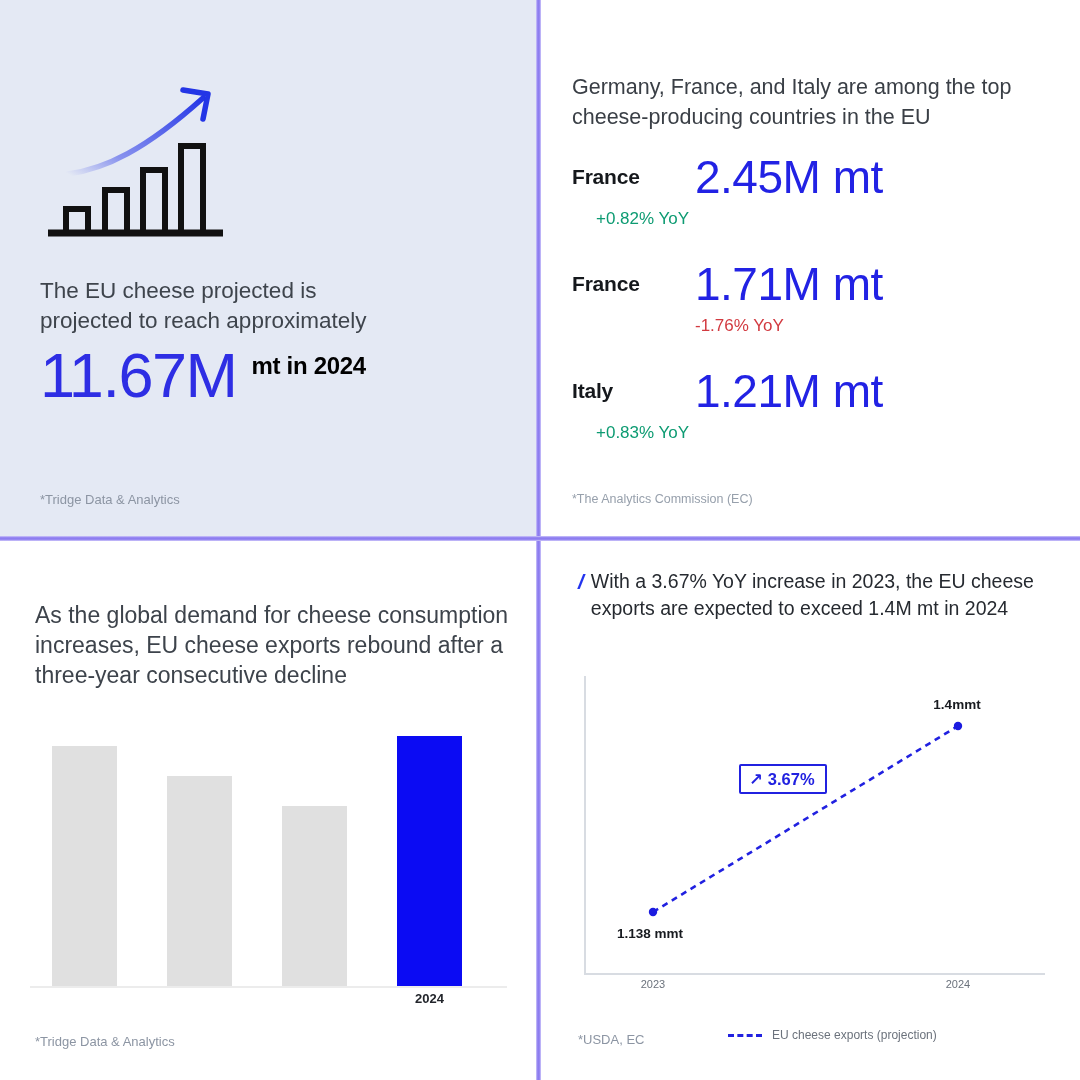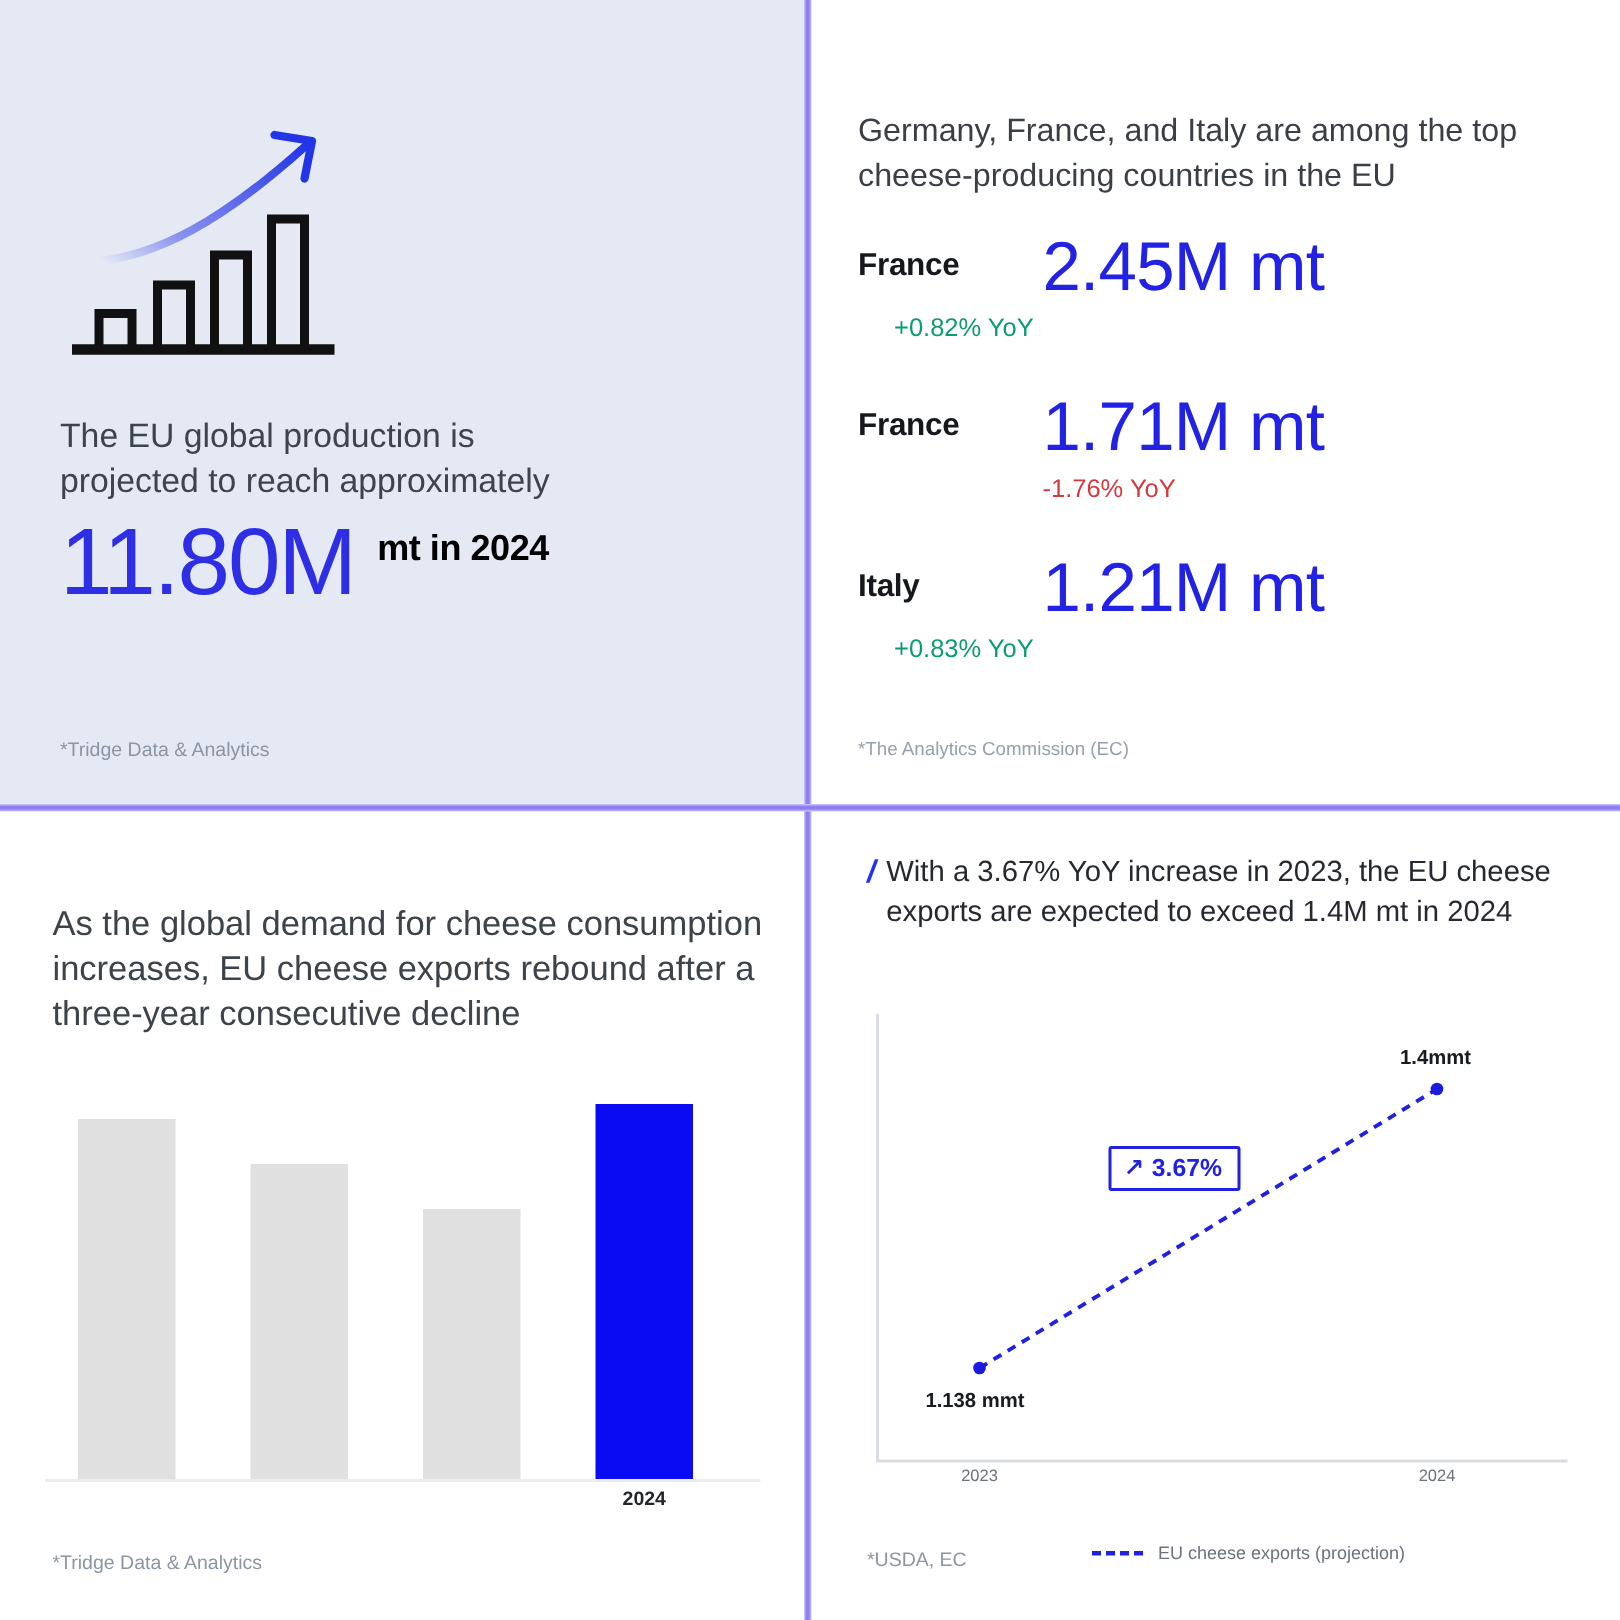--- a/index.html
+++ b/index.html
@@ -78,24 +78,24 @@
       <rect x="21" y="124" width="22" height="24" fill="none" stroke="#111111" stroke-width="6"></rect>
       <rect x="60" y="105" width="22" height="43" fill="none" stroke="#111111" stroke-width="6"></rect>
       <rect x="98" y="85" width="22" height="63" fill="none" stroke="#111111" stroke-width="6"></rect>
       <rect x="136" y="61" width="22" height="87" fill="none" stroke="#111111" stroke-width="6"></rect>
       <line x1="3" y1="148" x2="178" y2="148" stroke="#111111" stroke-width="7"></line>
 
       <path d="M 23 89 C 60 84 100 65 158 13" fill="none" stroke="url(#arrowGrad)" stroke-width="5.5" stroke-linecap="round"></path>
       <path d="M 138 5 L 163 9 L 158 34" fill="none" stroke="#2335e6" stroke-width="5.5" stroke-linecap="round" stroke-linejoin="round"></path>
     </svg>
 
-    <div class="abs tl-intro">The EU global production is projected to reach approximately</div>
+    <div class="abs tl-intro">The EU cheese projected is projected to reach approximately</div>
 
     <div class="abs tl-stat">
-      <span class="tl-stat-value">11.80M</span>
+      <span class="tl-stat-value">11.67M</span>
       <span class="tl-stat-suffix">mt in 2024</span>
     </div>
 
     <div class="abs footnote tl-foot">*Tridge Data &amp; Analytics</div>
   </div>
 
   <div class="quad" id="q-producers">
     <div class="abs tr-title">Germany, France, and Italy are among the top cheese-producing countries in the EU</div>
 
     <div class="abs tr-row" style="top:150px;">

